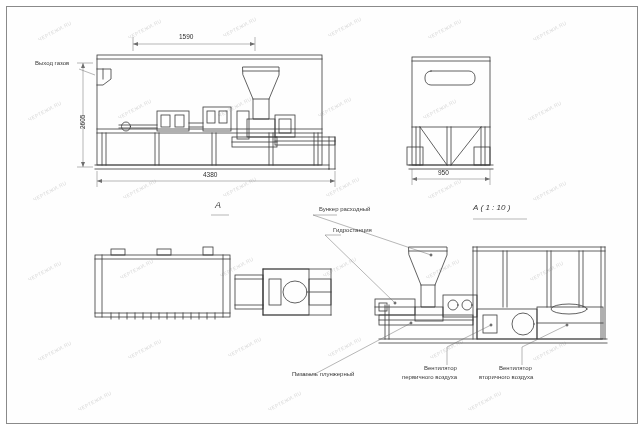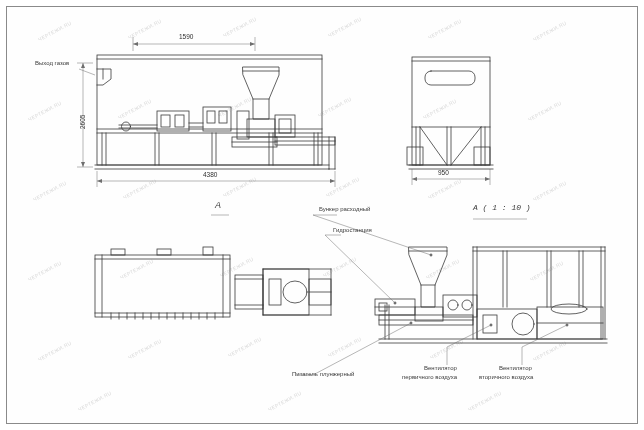--- a/index.html
+++ b/index.html
@@ -331,16 +331,16 @@
 
     <div class="lbl" style="left:285px; top:364px;">Питатель плунжерный</div>
 
     <div class="lbl" style="left:417px; top:358px;">Вентилятор</div>
     <div class="lbl" style="left:395px; top:367px;">первичного воздуха</div>
 
     <div class="lbl" style="left:492px; top:358px;">Вентилятор</div>
     <div class="lbl" style="left:472px; top:367px;">вторичного воздуха</div>
 
     <div class="lbl it" style="left:208px; top:193px; font-size:9px;">А</div>
-    <div class="lbl it" style="left:466px; top:196px; font-size:8px;font-family:Liberation Mono, monospace;">А ( 1 : 10 )</div>
+    <div class="lbl it" style="left:466px; top:196px; font-size:8px;">А ( 1 : 10 )</div>
 
   </div>
 </div>
 
 </body></html>

